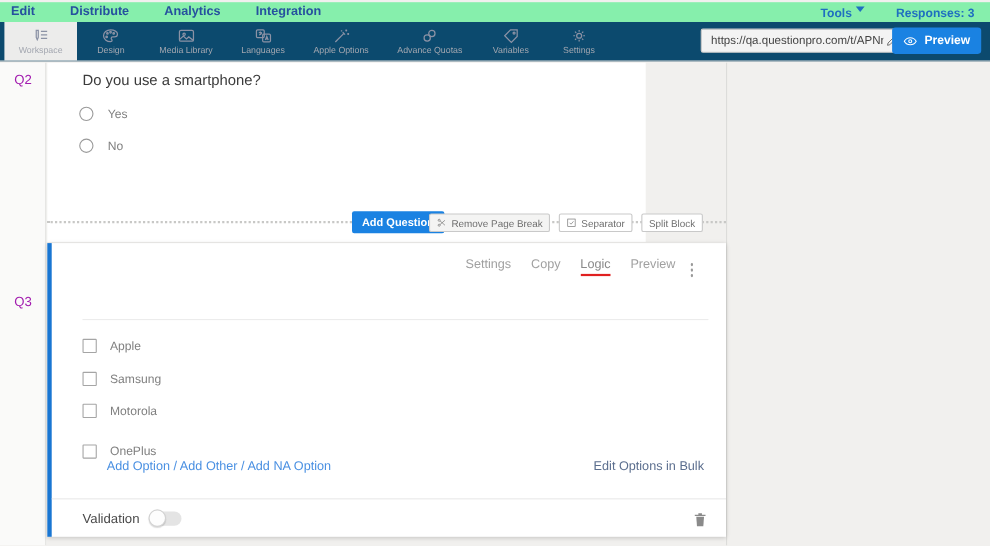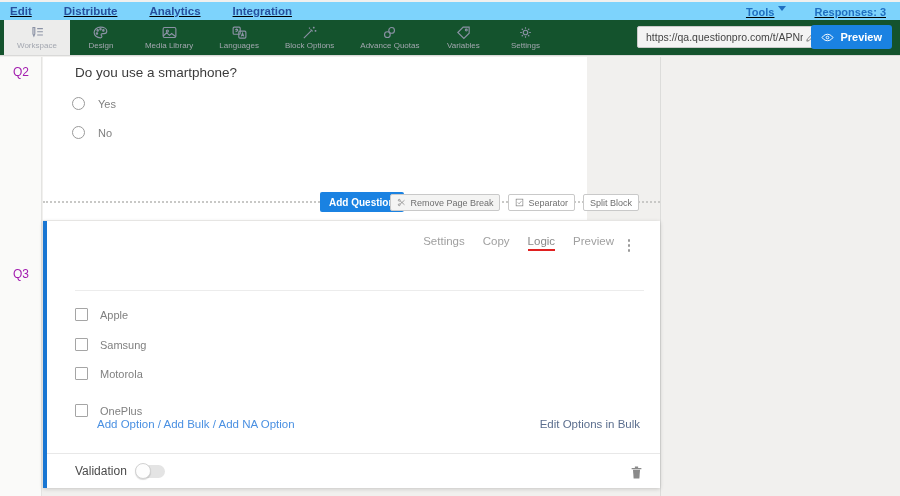--- a/index.html
+++ b/index.html
@@ -4,32 +4,32 @@
 <style>
   * { margin:0; padding:0; box-sizing:border-box; }
   html,body { width:900px; height:496px; }
   body {
     position:relative; overflow:hidden;
     background:#f1f0ee;
     font-family:"Liberation Sans", sans-serif;
     -webkit-font-smoothing:antialiased;
   }
   
-  .topnav { position:absolute; top:2px; left:0; right:0; height:20px; background:#7dd3fc;
-            display:flex; align-items:center;text-decoration:underline; }
+  .topnav { position:absolute; top:2px; left:0; right:0; height:20px; background:#86efac;
+            display:flex; align-items:center; }
   .topnav-tabs { display:flex; gap:32px; padding-left:10px; }
   .nav-tab { font-size:11.5px; font-weight:700; color:#26519e; cursor:pointer; line-height:18px; }
   .nav-tab.active { border-bottom:2px solid #2b6cb0; }
   .topnav-right { margin-left:auto; display:flex; gap:28px; padding-right:14px; align-items:center; }
   .topnav-right .blue-link { font-size:11px; font-weight:700; color:#1f6fc0; cursor:pointer;
             display:flex; align-items:flex-start; gap:4px; }
   .caret-down { width:0; height:0; border-left:4px solid transparent; border-right:4px solid transparent;
             border-top:5px solid #1f6fc0; display:inline-block; }
   
-  .toolbar { position:absolute; top:20px; left:0; right:0; height:36px; background:#14532d;
+  .toolbar { position:absolute; top:20px; left:0; right:0; height:36px; background:#0c4a6e;
              border-bottom:1px solid #d9d9d8; display:flex; align-items:stretch; padding-left:4px; }
   .tool-item { display:flex; flex-direction:column; align-items:center; justify-content:center;
                gap:1px; padding:2px 13px; cursor:pointer; min-width:62px; }
   .tool-item.active { background:#ececeb; }
   .tool-item svg { width:17px; height:15px; stroke:#8b92a5; fill:none; stroke-width:1.6; }
   .tool-label { font-size:8px; color:#a3a7b0; white-space:nowrap; }
   .url-box { position:absolute; top:26px; right:77px; width:186px; height:22px; background:#f3f3f3;
              border:1px solid #c9c9c9; border-radius:2px; display:flex; align-items:center; }
   .url-box input { flex:1; min-width:0; border:0; background:transparent; font-size:10.5px; color:#444;
              padding:0 2px 0 8px; font-family:"Liberation Sans", sans-serif; outline:none; }
@@ -144,21 +144,21 @@
         <path d="M14.5 15.5l1.8-4.5 1.8 4.5M15.1 14h2.4"></path>
       </svg>
     <span class="tool-label">Languages</span>
   </div>
   <div class="tool-item">
     <svg viewBox="0 0 24 20">
         <path d="M4 18L15 7"></path>
         <path d="M13.5 5.5l3 3"></path>
         <path d="M18 2v2.4M16.8 3.2h2.4M20.5 6.5v2.4M19.3 7.7h2.4M12 2.8v1.8M11.1 3.7h1.8"></path>
       </svg>
-    <span class="tool-label">Block Options</span>
+    <span class="tool-label">Apple Options</span>
   </div>
   <div class="tool-item">
     <svg viewBox="0 0 24 20">
         <circle cx="9" cy="13" r="4"></circle>
         <circle cx="15" cy="7" r="4"></circle>
         <path d="M11.5 10.5l1-1"></path>
       </svg>
     <span class="tool-label">Advance Quotas</span>
   </div>
   <div class="tool-item">
@@ -262,21 +262,21 @@
     <span class="opt-label">Motorola</span>
   </div>
   <div class="check-row" style="top:183px;">
     <span class="checkbox"></span>
     <span class="opt-label">OnePlus</span>
   </div>
 
   <div class="links-row">
     <span>Add Option</span>
     <span class="sep"> <span>/</span> </span>
-    <span>Add Bulk</span>
+    <span>Add Other</span>
     <span class="sep"> <span>/</span> </span>
     <span>Add NA Option</span>
   </div>
   <span class="bulk-link">Edit Options in Bulk</span>
 
   <div class="validation-bar">
     <span class="validation-label">Validation</span>
     <span class="toggle">
         <span class="toggle-knob"></span>
       </span>

